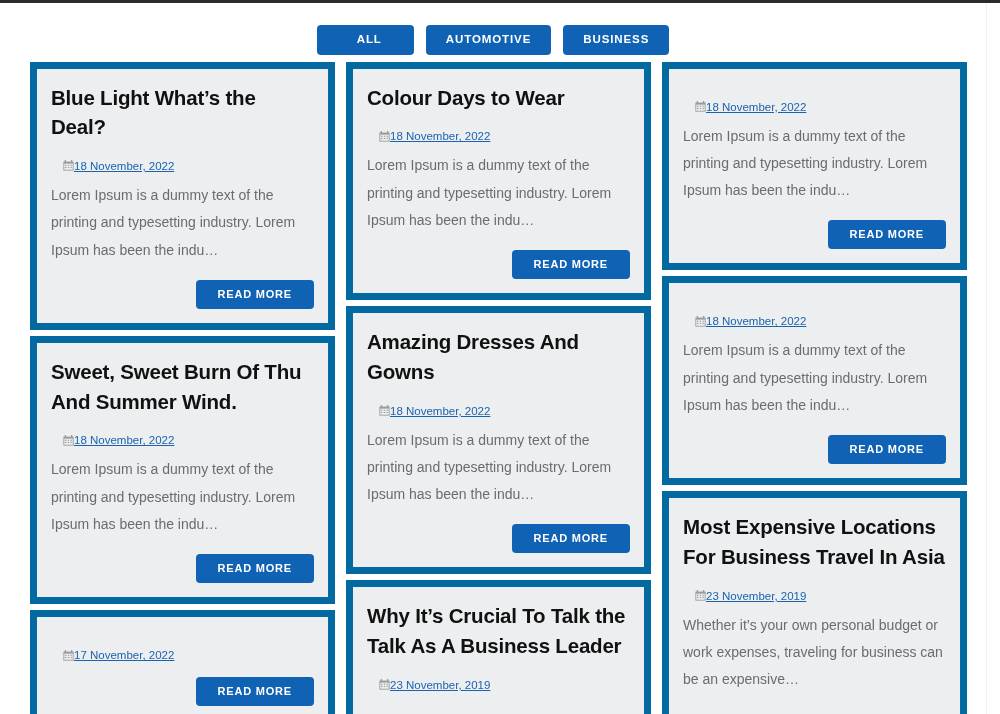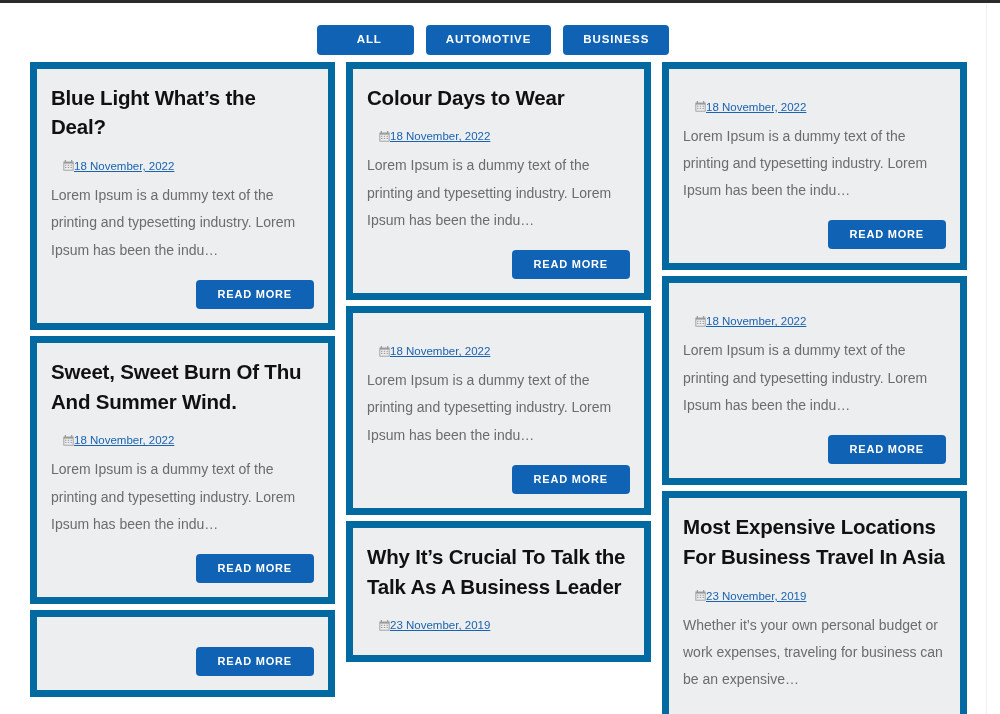--- a/index.html
+++ b/index.html
@@ -216,20 +216,37 @@
           </span>
           <a class="card-date">18 November, 2022</a>
         </div>
         <p class="card-excerpt">Lorem Ipsum is a dummy text of the printing and typesetting industry. Lorem Ipsum has been the indu…</p>
         <div class="card-actions">
           <button class="read-more-btn">READ MORE</button>
         </div>
       </div>
 
       <div class="card">
+        <div class="card-meta">
+          <span class="cal-icon">
+            <svg width="11" height="11" viewBox="0 0 14 14">
+                <rect x="0.5" y="2" width="13" height="11.5" fill="#9a9a9a"></rect>
+                <rect x="1.6" y="4.6" width="10.8" height="7.8" fill="#eceef0"></rect>
+                <rect x="2.2" y="0" width="1.6" height="3" fill="#9a9a9a"></rect>
+                <rect x="10.2" y="0" width="1.6" height="3" fill="#9a9a9a"></rect>
+                <rect x="2.6" y="6" width="1.7" height="1.4" fill="#9a9a9a"></rect>
+                <rect x="6.1" y="6" width="1.7" height="1.4" fill="#9a9a9a"></rect>
+                <rect x="9.6" y="6" width="1.7" height="1.4" fill="#9a9a9a"></rect>
+                <rect x="2.6" y="8.8" width="1.7" height="1.4" fill="#9a9a9a"></rect>
+                <rect x="6.1" y="8.8" width="1.7" height="1.4" fill="#9a9a9a"></rect>
+                <rect x="9.6" y="8.8" width="1.7" height="1.4" fill="#9a9a9a"></rect>
+              </svg>
+          </span>
+          <a class="card-date">17 November, 2022</a>
+        </div>
         <div class="card-actions">
           <button class="read-more-btn">READ MORE</button>
         </div>
       </div>
 
     </div>
 
     <div class="column">
 
       <div class="card">
@@ -251,20 +268,21 @@
           </span>
           <a class="card-date">18 November, 2022</a>
         </div>
         <p class="card-excerpt">Lorem Ipsum is a dummy text of the printing and typesetting industry. Lorem Ipsum has been the indu…</p>
         <div class="card-actions">
           <button class="read-more-btn">READ MORE</button>
         </div>
       </div>
 
       <div class="card">
+        <h2 class="card-title">Amazing Dresses And Gowns</h2>
         <div class="card-meta">
           <span class="cal-icon">
             <svg width="11" height="11" viewBox="0 0 14 14">
                 <rect x="0.5" y="2" width="13" height="11.5" fill="#9a9a9a"></rect>
                 <rect x="1.6" y="4.6" width="10.8" height="7.8" fill="#eceef0"></rect>
                 <rect x="2.2" y="0" width="1.6" height="3" fill="#9a9a9a"></rect>
                 <rect x="10.2" y="0" width="1.6" height="3" fill="#9a9a9a"></rect>
                 <rect x="2.6" y="6" width="1.7" height="1.4" fill="#9a9a9a"></rect>
                 <rect x="6.1" y="6" width="1.7" height="1.4" fill="#9a9a9a"></rect>
                 <rect x="9.6" y="6" width="1.7" height="1.4" fill="#9a9a9a"></rect>

